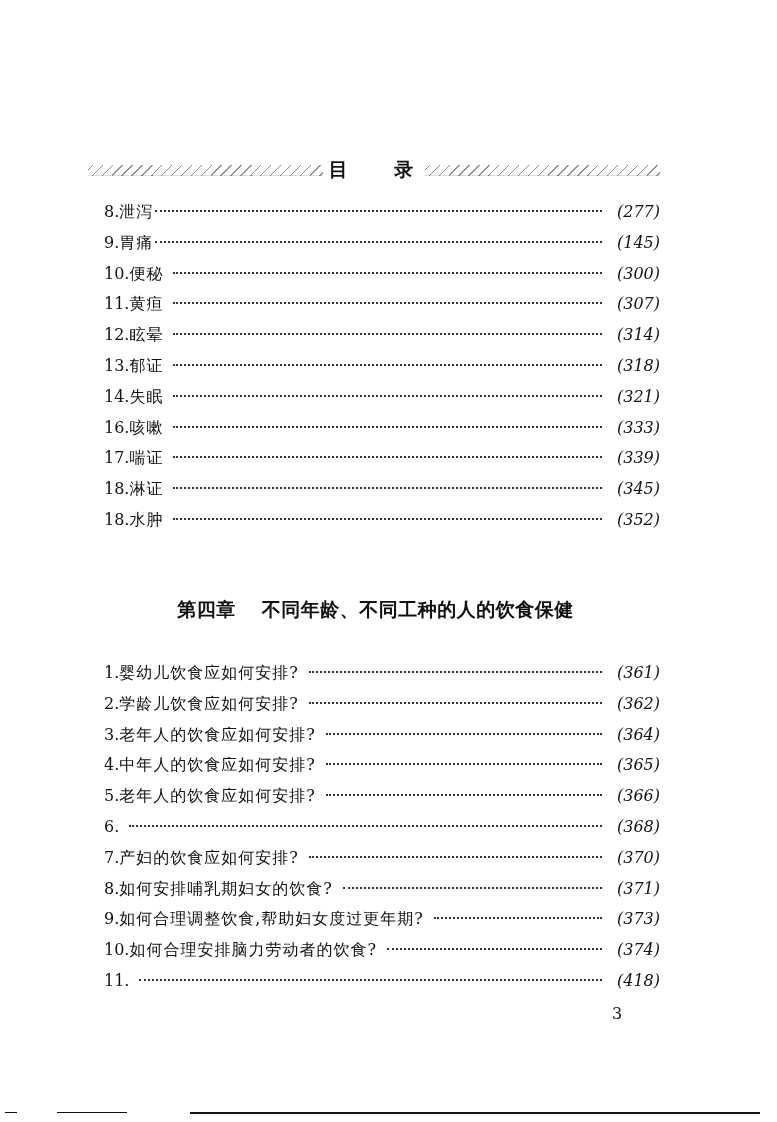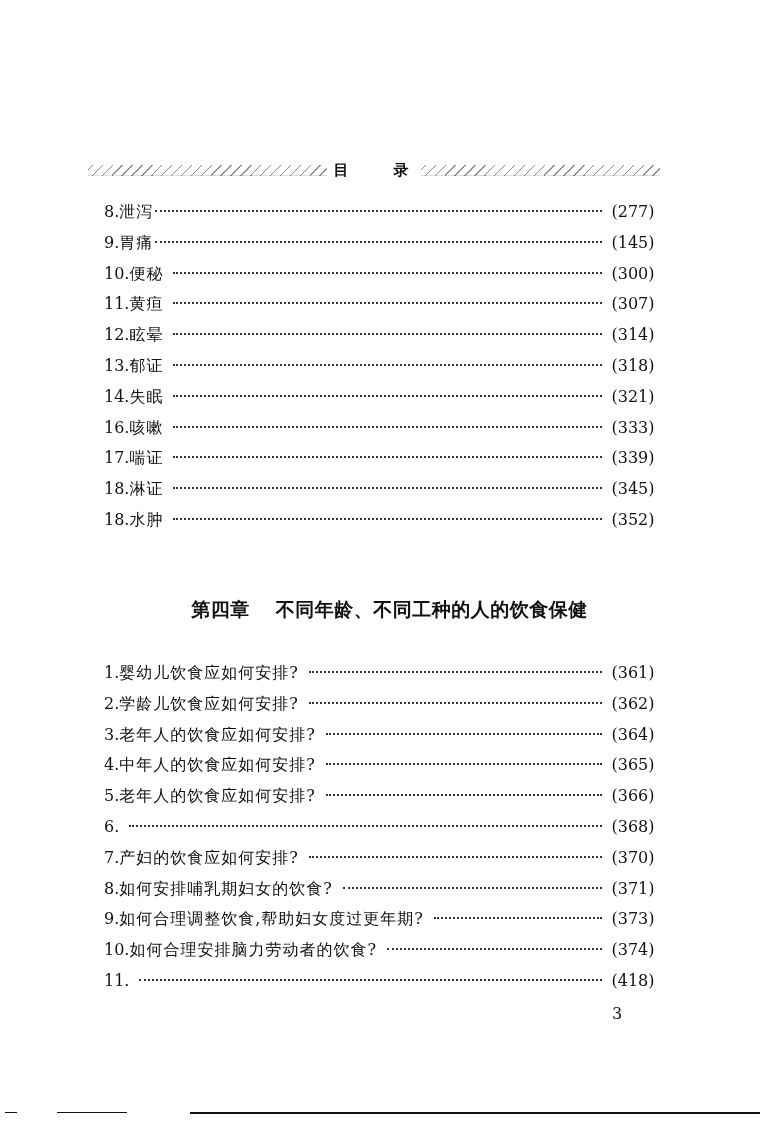--- a/index.html
+++ b/index.html
@@ -17,21 +17,21 @@
     }
     .wave {
       flex: 1; height: 10px;
       background-image: repeating-linear-gradient(
         135deg, transparent 0 3px, #333 3px 4px, transparent 4px 7px);
       opacity: 0.55;
       border-bottom: 1px solid rgba(0,0,0,0.25);
     }
     .header-title {
       font-family: "DejaVu Sans", "Liberation Sans", sans-serif;
-      font-size: 15px;
+      font-size: 19px;
       font-weight: bold;
       padding: 0 6px;
       letter-spacing: 20px;
       margin-right: -14px;
     }
     .toc {
       position: absolute; left: 104px; width: 556px;
     }
     .toc-row {
       display: flex; align-items: baseline;
@@ -42,28 +42,27 @@
     .num { white-space: nowrap; }
     .label { white-space: nowrap; letter-spacing: 1px; }
     .leader {
       flex: 1;
       margin: 0 4px 0 10px;
       border-bottom: 2px dotted #333;
       position: relative; top: -5px;
       height: 0;
     }
     .leader.tight { margin-left: 2px; }
-    .page { white-space: nowrap; width: 54px; text-align: center; }
+    .page { white-space: nowrap; width: 54px; text-align: right; font-style: italic; }
     .chapter {
       position: absolute; left: 0; width: 751px; top: 597px;
       text-align: center;
       font-family: "DejaVu Sans", "Liberation Sans", sans-serif;
       font-size: 19px; font-weight: bold;
       letter-spacing: 0.5px;
-      margin-left: 14px;
     }
     .chapter .gap { display: inline-block; width: 26px; }
     .page-number {
       position: absolute; left: 612px; top: 1004px;
       font-size: 16px;
     }
     .bottom-rule {
       position: absolute; top: 1112px; height: 2px; background: #111;
     }
   </style>

